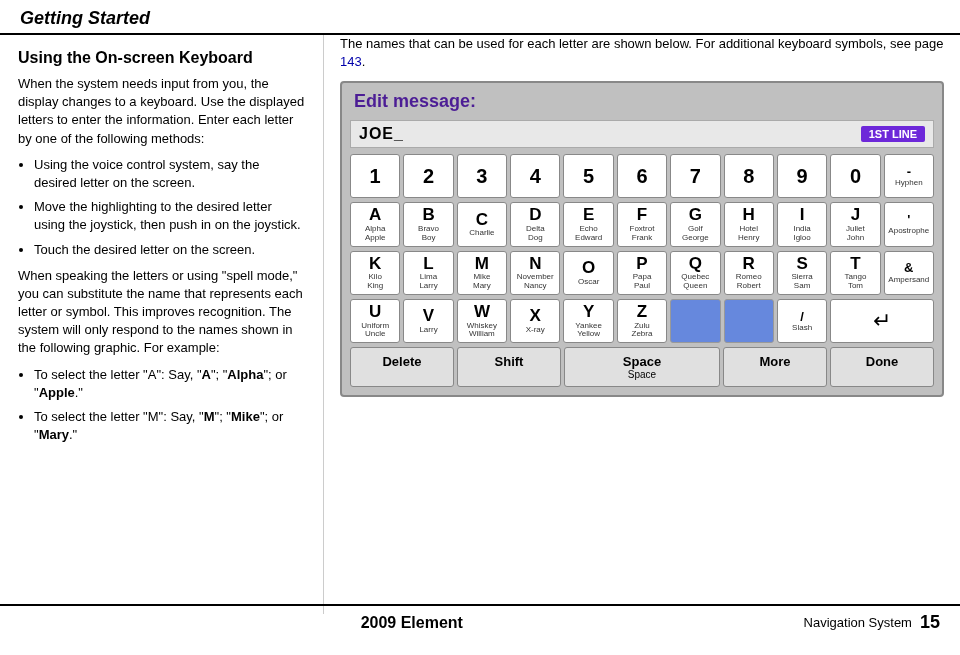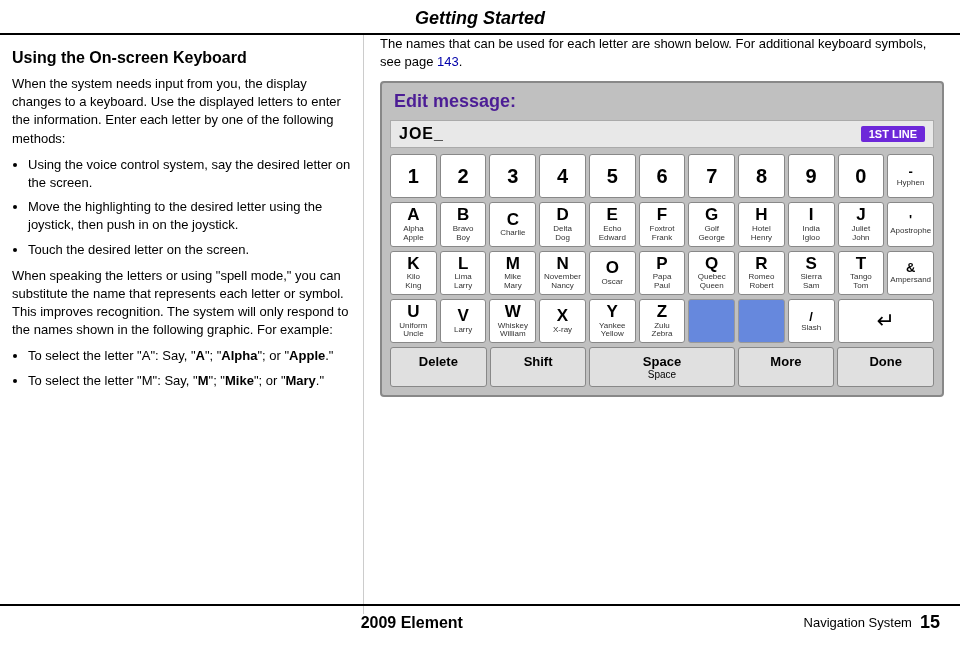--- a/index.html
+++ b/index.html
@@ -7,40 +7,40 @@
       font-family: Arial, Helvetica, sans-serif;
       background: #fff;
       width: 960px;
       height: 655px;
       overflow: hidden;
       position: relative;
     }
 
     
     .page-header {
-      text-align: center;
+      text-align: left;
       padding: 8px 20px 4px;
       border-bottom: 2px solid #000;
       font-size: 18px;
       font-weight: bold;
       font-style: italic;
     }
 
     
     .page-body {
       display: flex;
       flex-direction: row;
       height: calc(655px - 40px - 36px);
     }
 
     
     .left-col {
-      width: 364px;
+      width: 324px;
       border-right: 1px solid #ccc;
-      padding: 14px 12px;
+      padding: 14px 18px;
       font-size: 13px;
     }
     .left-col h2 {
       font-size: 16px;
       font-weight: bold;
       margin-bottom: 8px;
     }
     .left-col p {
       margin-bottom: 8px;
       line-height: 1.4;

